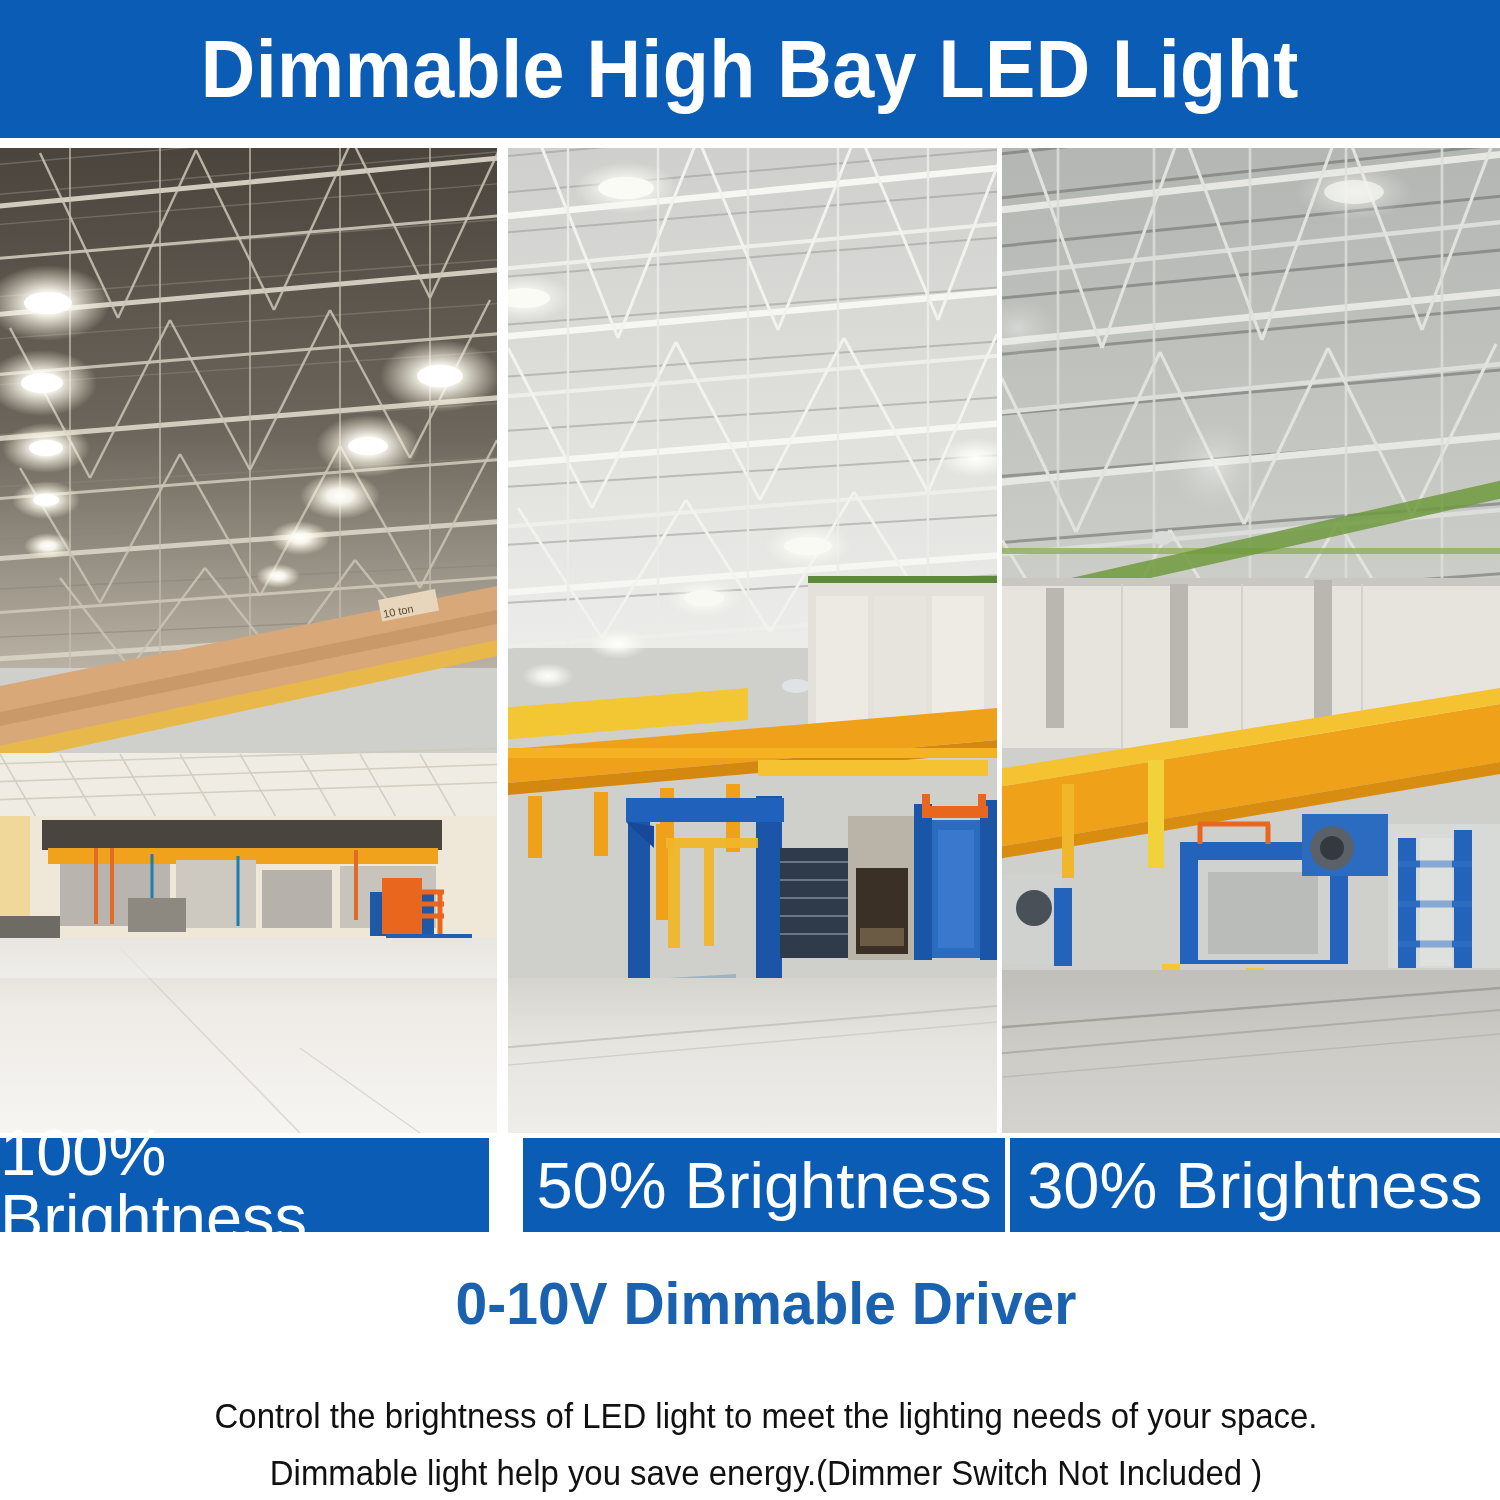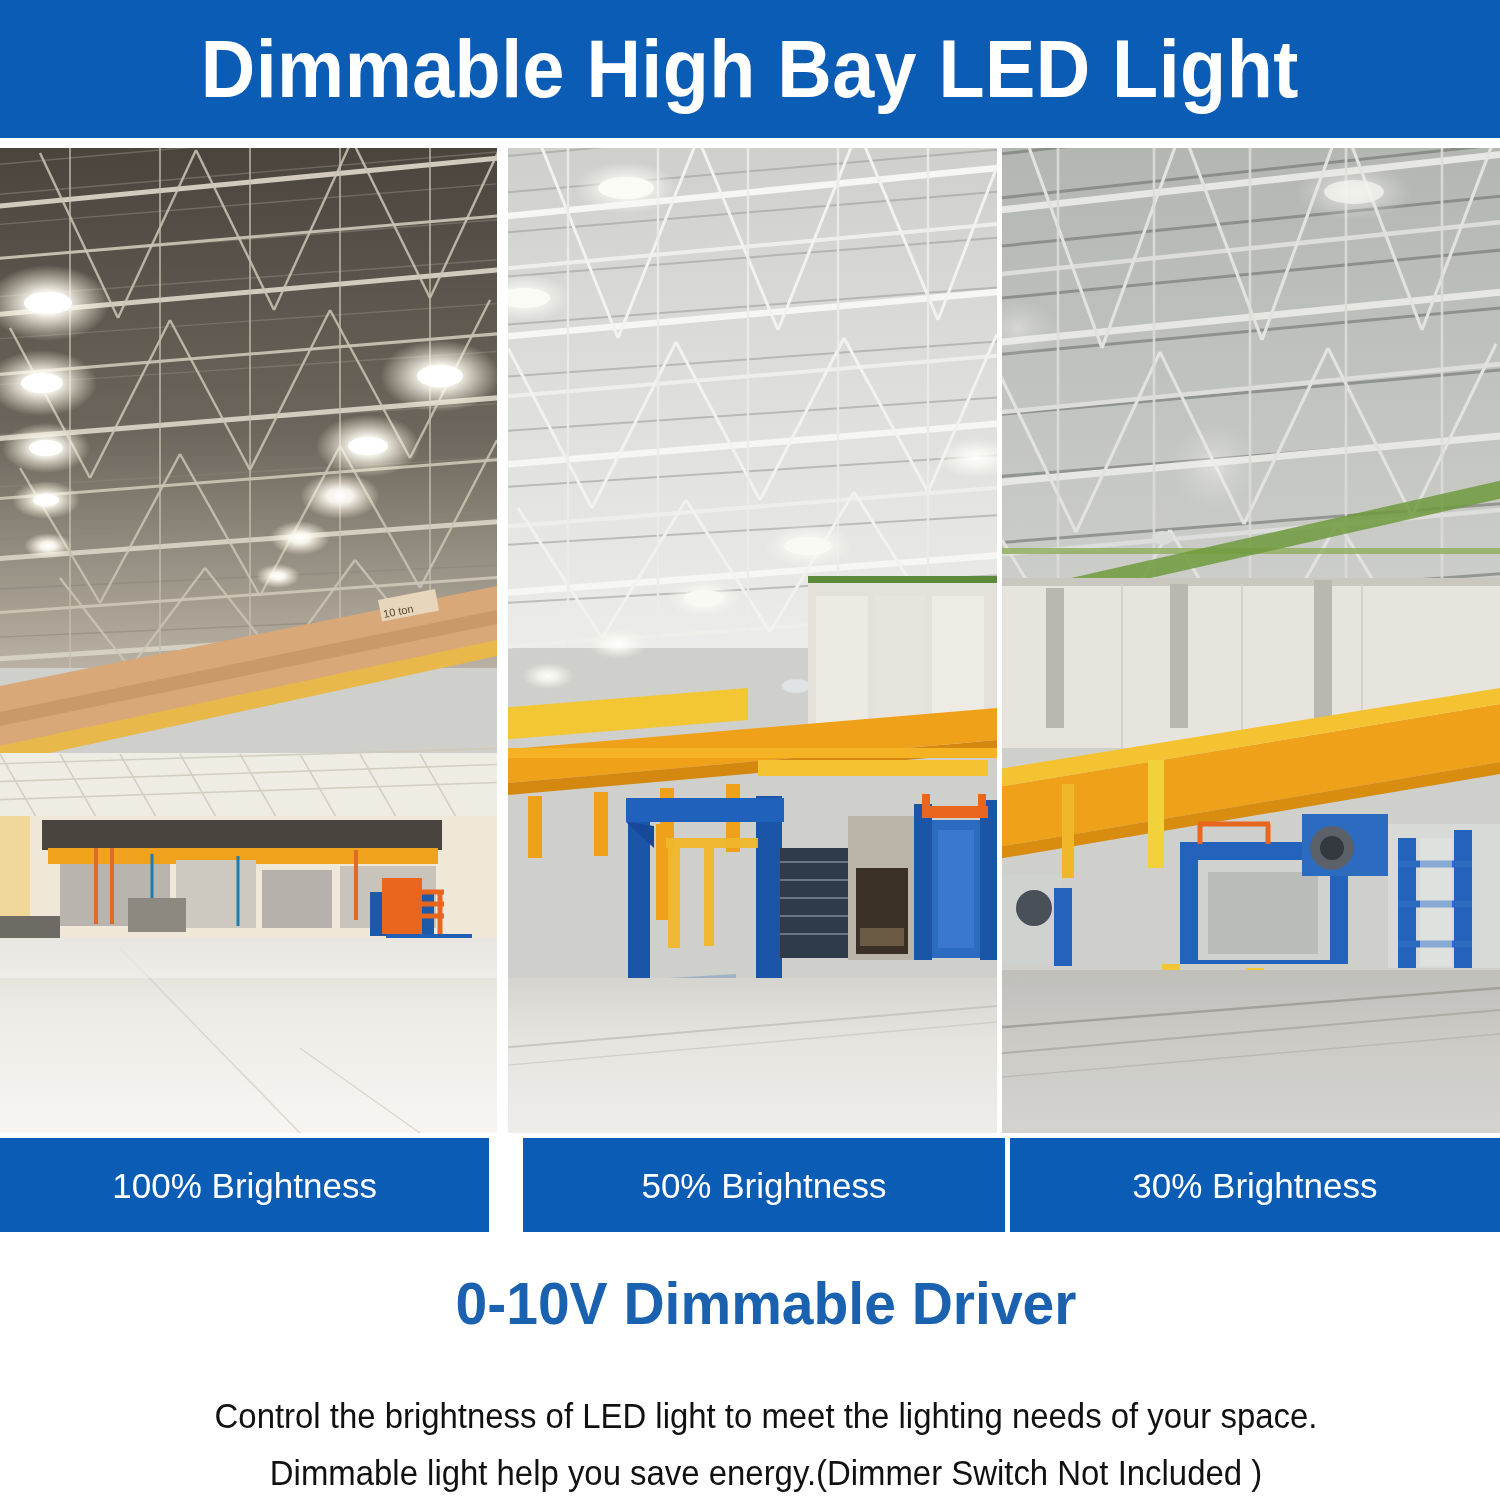--- a/index.html
+++ b/index.html
@@ -43,21 +43,21 @@
 
   
   .label-strip{
     position:absolute;left:0;top:1138px;width:1500px;height:94px;
     display:flex;
   }
   .label-bar{
     background:#0b5cb5;
     display:flex;align-items:center;justify-content:center;
     color:#ffffff;
-    font-size:35px;
+    font-size:65px;
     line-height:1;
   }
   .label-bar.b1{width:497px;}
   .label-gap{width:11px;background:#ffffff;flex:none;}
   .label-bar.b2{width:489px;margin-left:23px;}
   .label-gap2{width:5px;background:#ffffff;flex:none;}
   .label-bar.b3{width:498px;}
 
   
   .footer{

